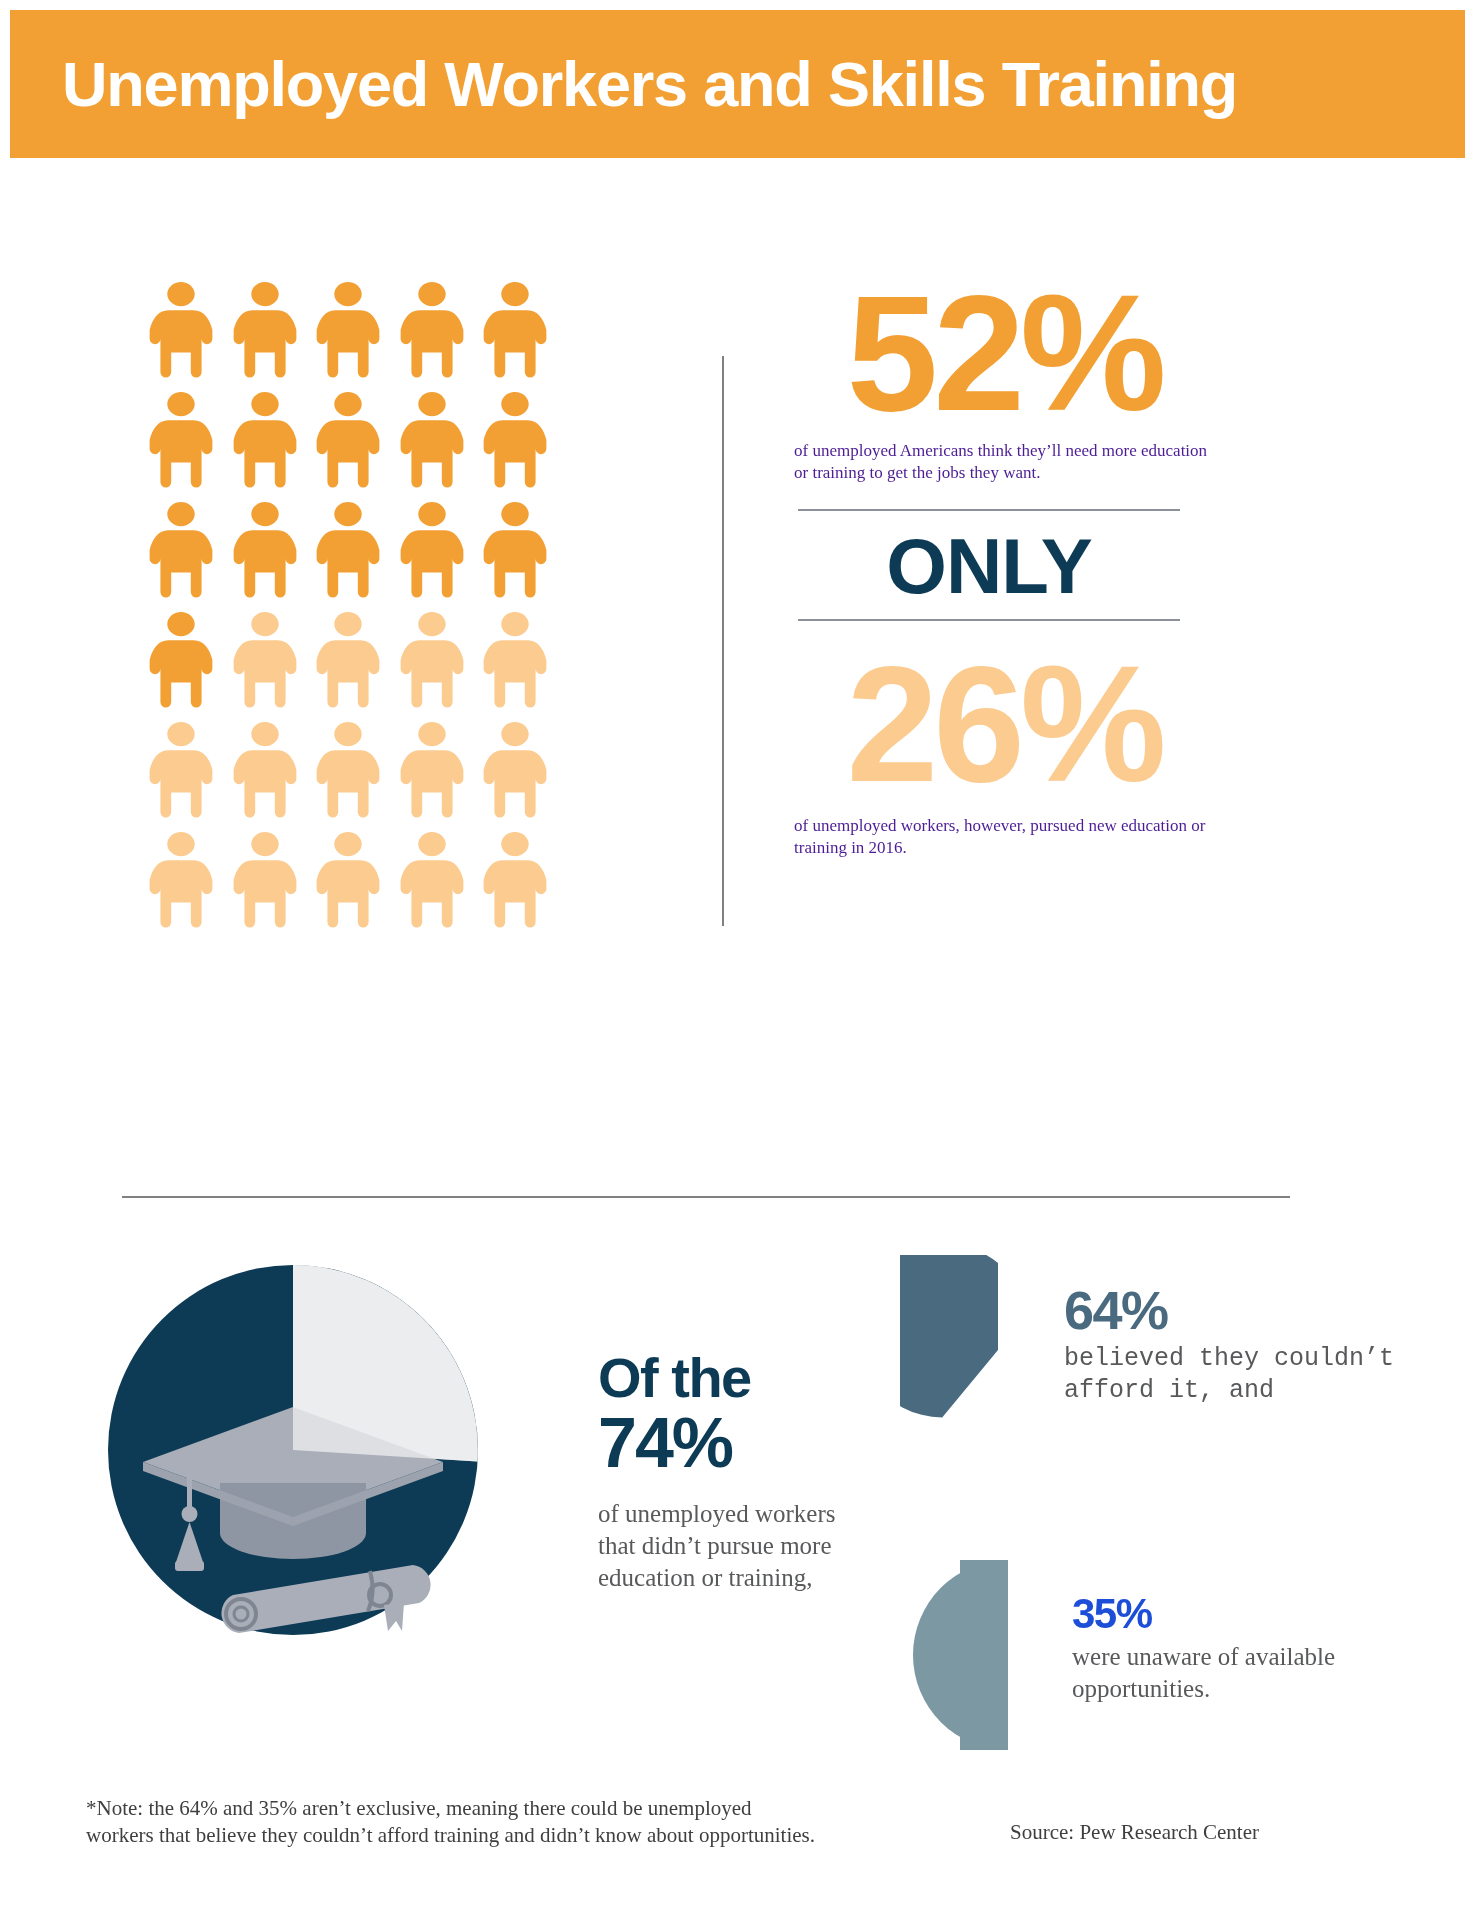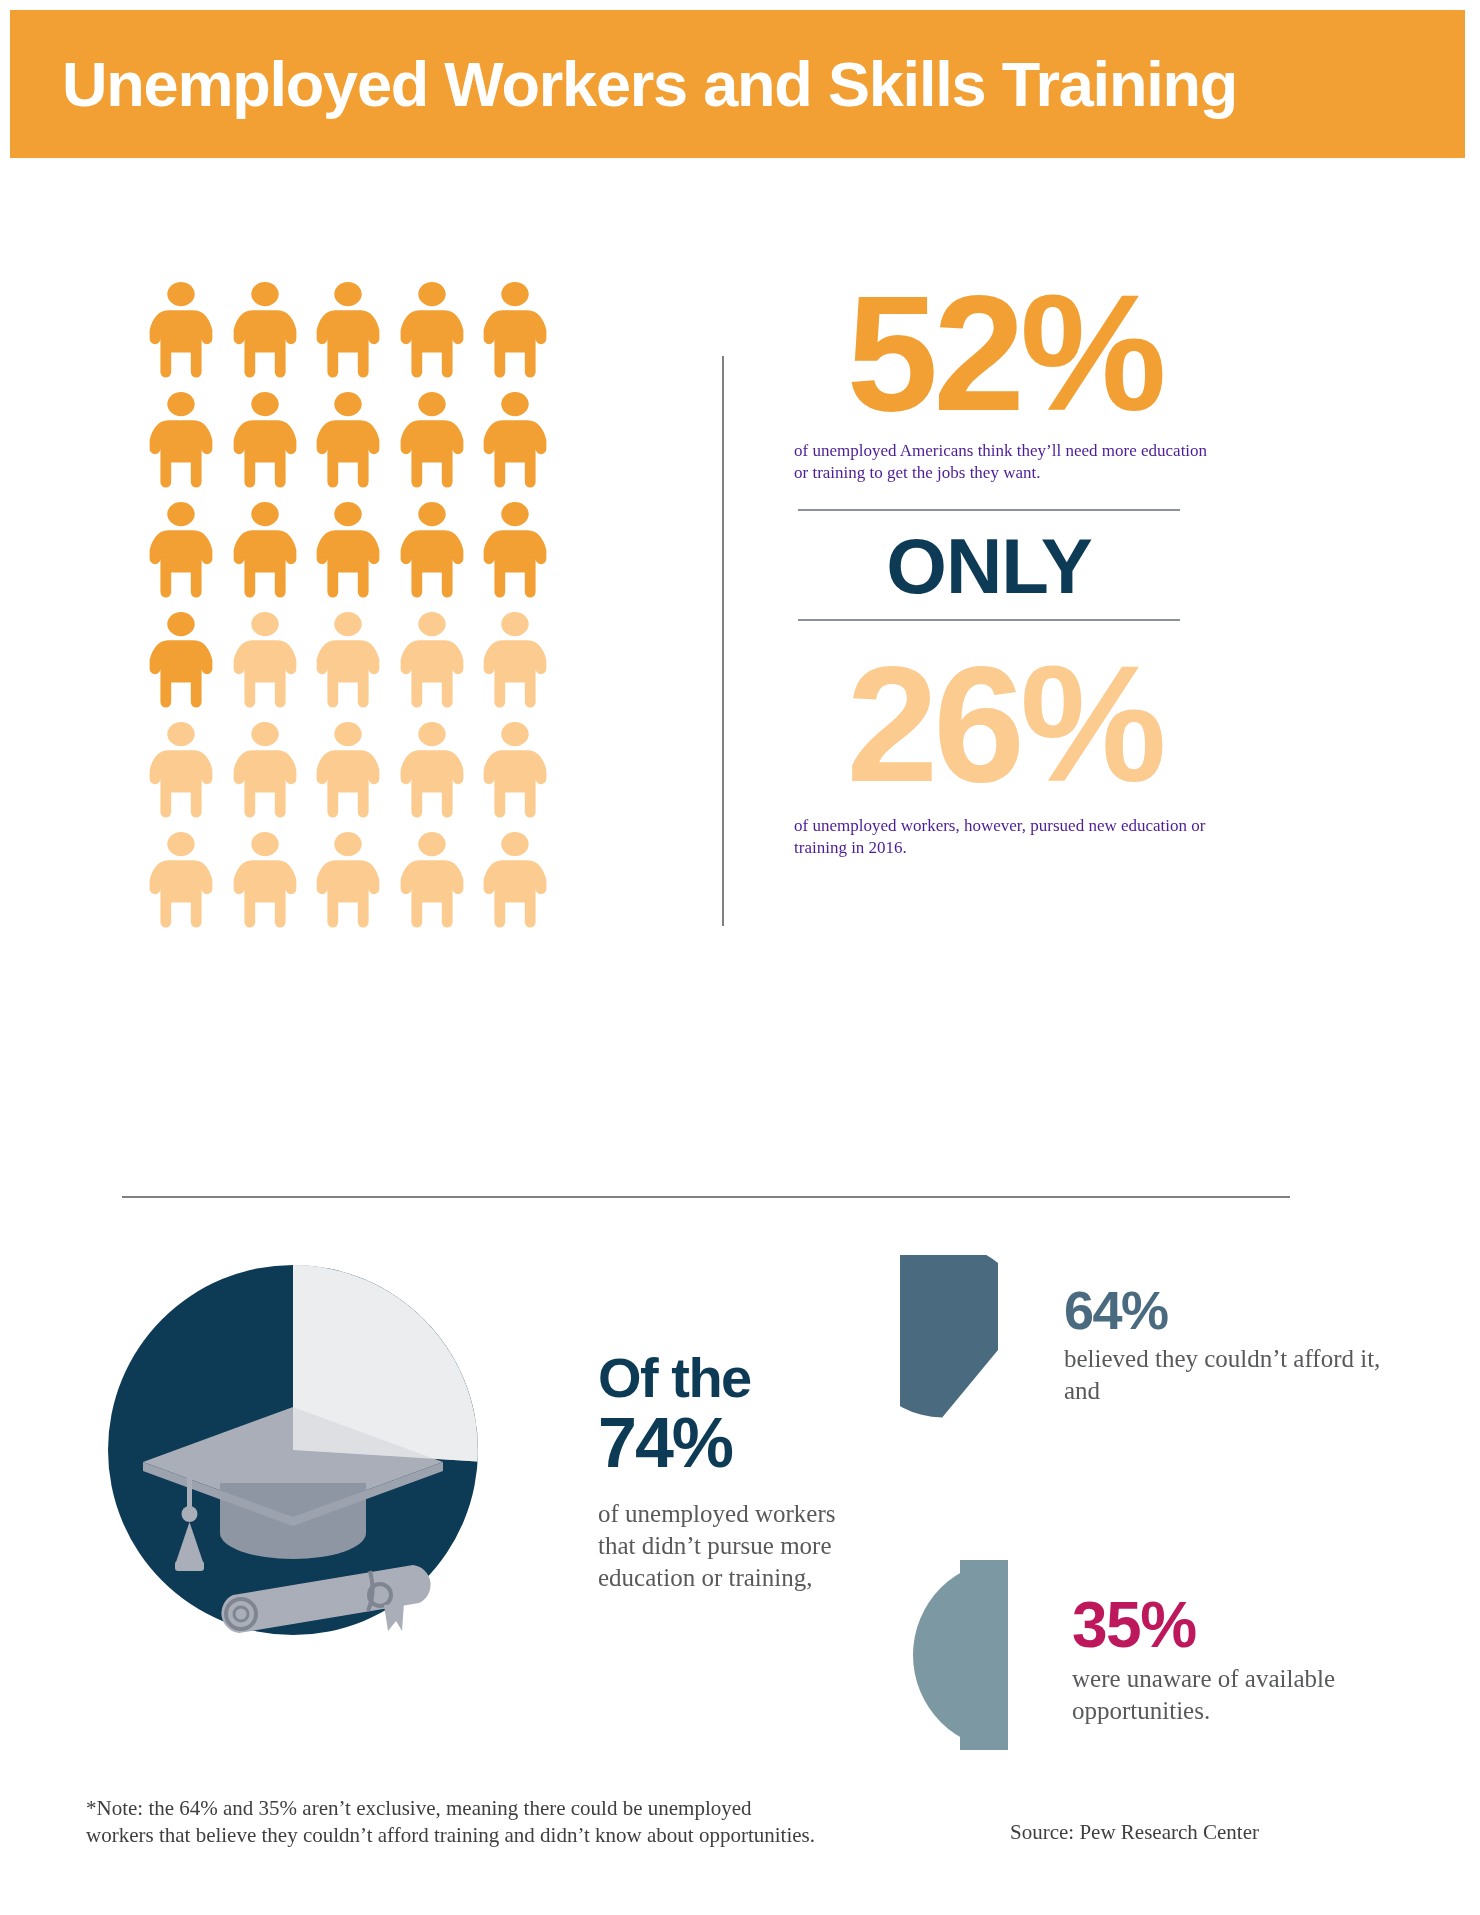--- a/index.html
+++ b/index.html
@@ -182,43 +182,43 @@
   #stat-64-text { margin-left: 24px; padding-top: 28px; }
   #stat-64-number {
     font-family: "Liberation Sans", sans-serif;
     font-weight: bold;
     font-size: 54px;
     color: #4A6A80;
     letter-spacing: -1.5px;
     line-height: 1;
   }
   #stat-64-caption {
-    font-family: Liberation Serif, serif;
+    font-family: Liberation Mono, monospace;
     font-size: 25px;
     line-height: 1.28;
     color: #58595B;
     margin-top: 6px;
   }
 
   
   #stat-35-row {
     position: absolute;
     left: 900px;
     top: 1555px;
     width: 520px;
     display: flex;
     align-items: flex-start;
   }
   #stat-35-pie { width: 150px; height: 200px; flex: 0 0 150px; }
   #stat-35-text { margin-left: 22px; padding-top: 38px; }
   #stat-35-number {
     font-family: "Liberation Sans", sans-serif;
     font-weight: bold;
-    font-size: 64px;
-    color: #be185d;
+    font-size: 42px;
+    color: #1d4ed8;
     letter-spacing: -1.5px;
     line-height: 1;
   }
   #stat-35-caption {
     font-family: "Liberation Serif", serif;
     font-size: 25px;
     line-height: 1.28;
     color: #58595B;
     margin-top: 6px;
   }

